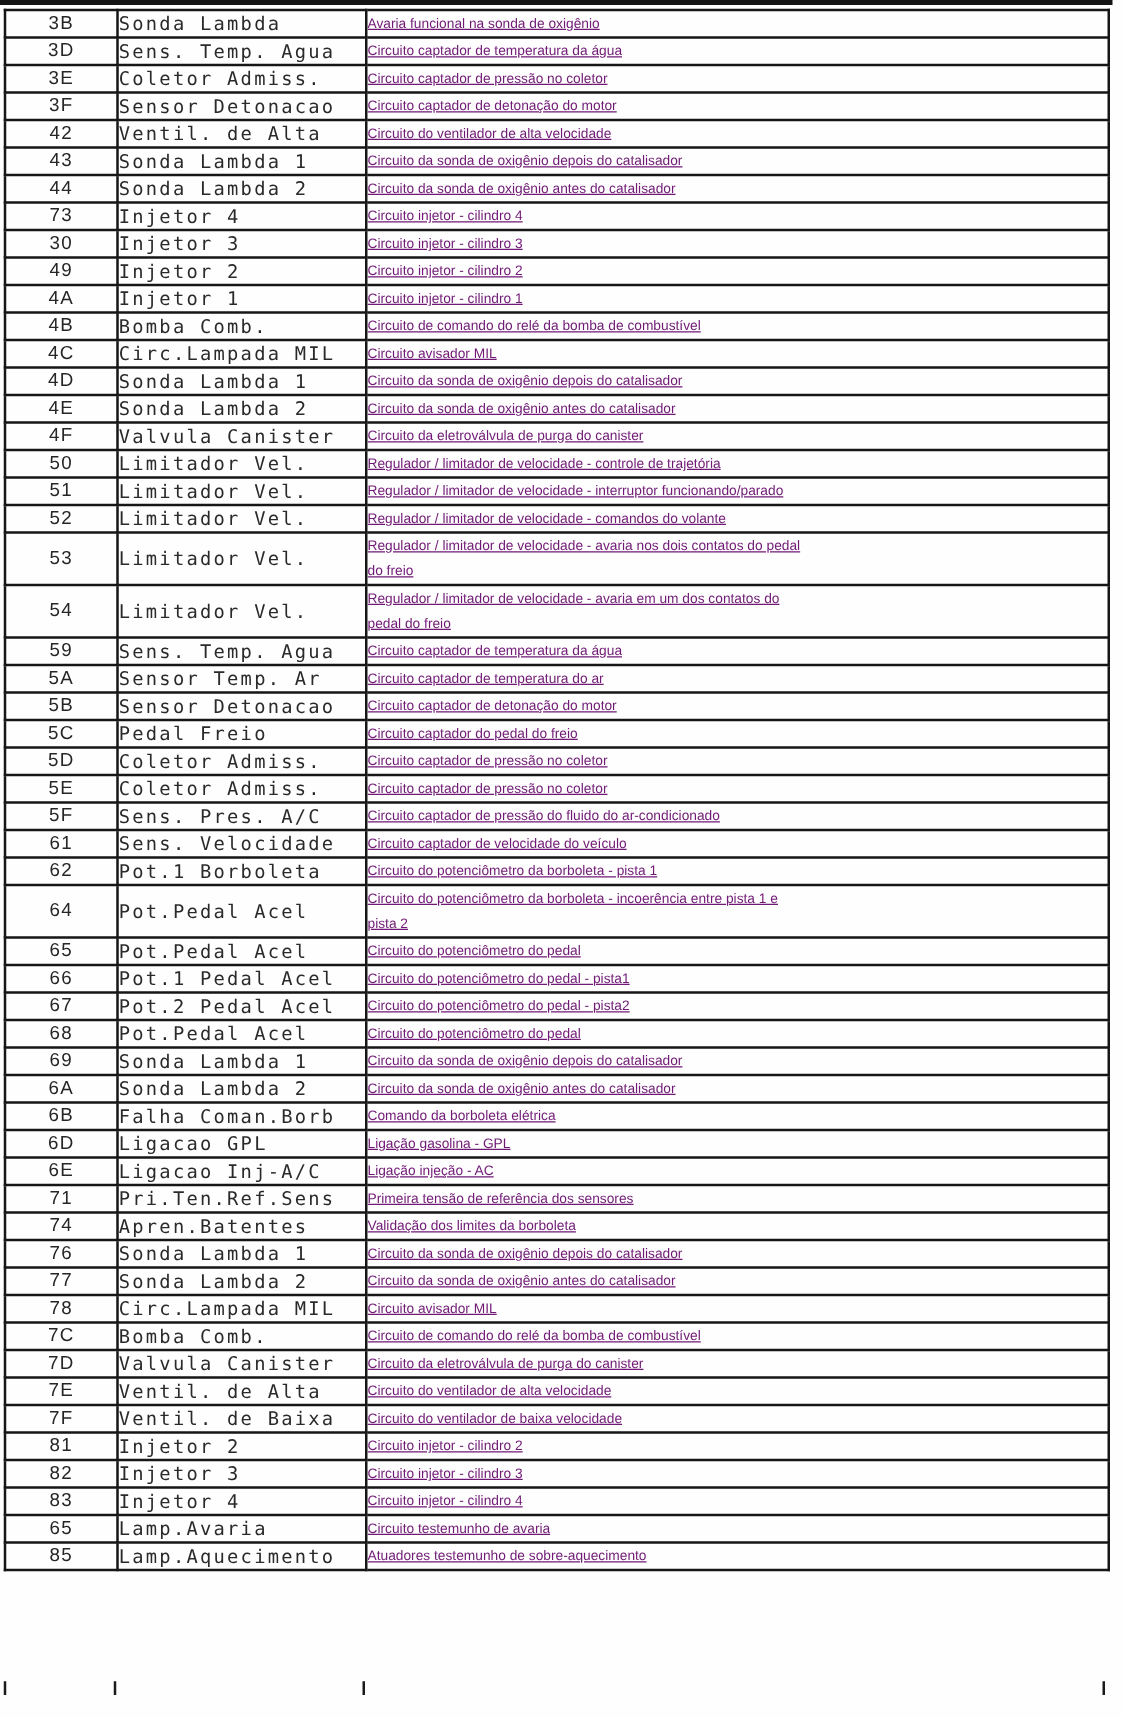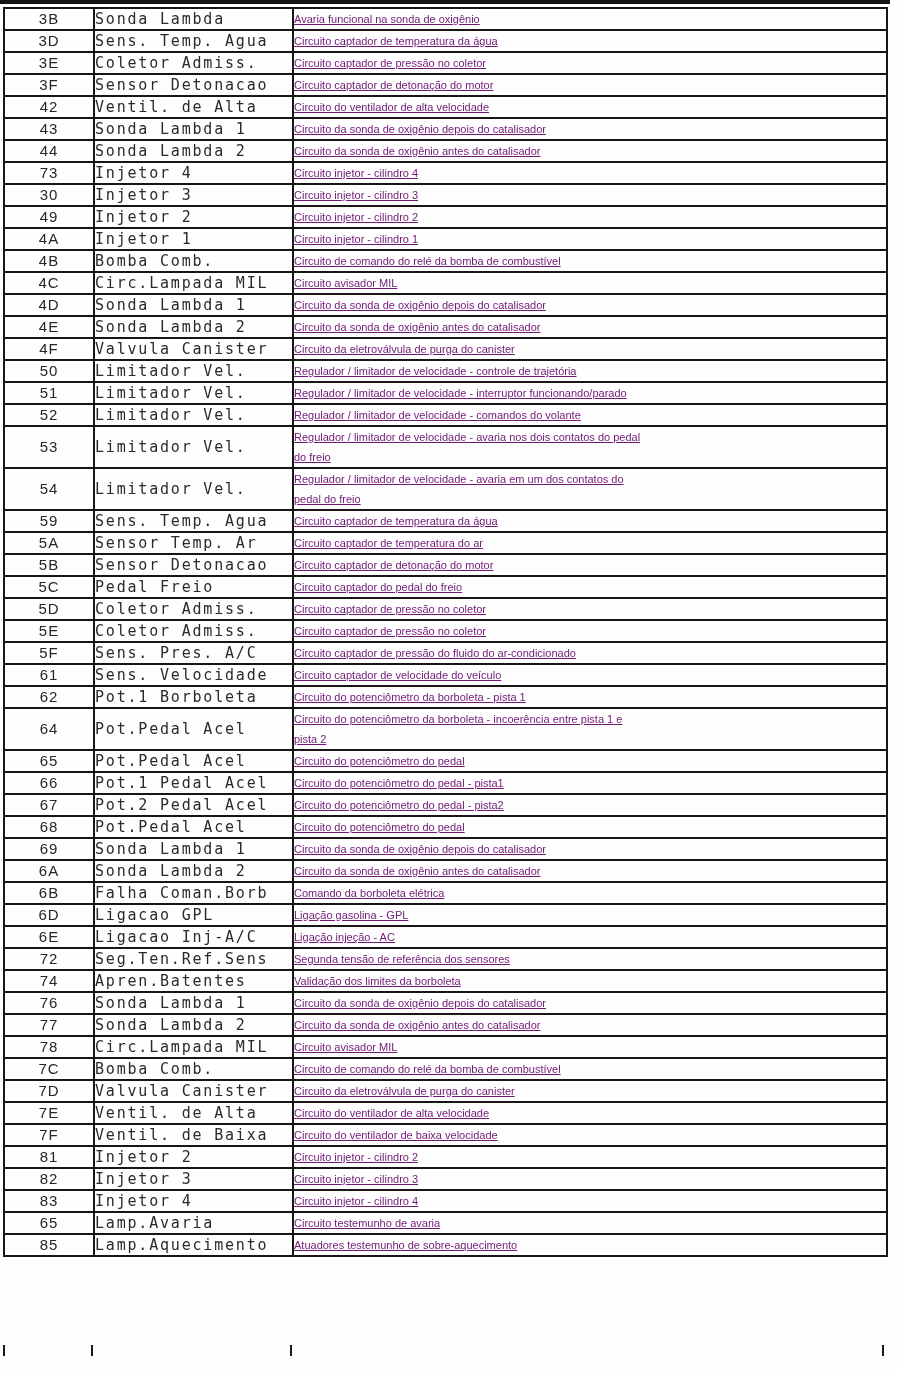--- a/index.html
+++ b/index.html
@@ -286,23 +286,23 @@
     <td class="code-cell">6D</td>
     <td class="name-cell">Ligacao GPL</td>
     <td class="desc-cell">Ligação gasolina - GPL</td>
   </tr>
         <tr>
     <td class="code-cell">6E</td>
     <td class="name-cell">Ligacao Inj-A/C</td>
     <td class="desc-cell">Ligação injeção - AC</td>
   </tr>
         <tr>
-    <td class="code-cell">72</td>
-    <td class="name-cell">Seg.Ten.Ref.Sens</td>
-    <td class="desc-cell">Segunda tensão de referência dos sensores</td>
+    <td class="code-cell">71</td>
+    <td class="name-cell">Pri.Ten.Ref.Sens</td>
+    <td class="desc-cell">Primeira tensão de referência dos sensores</td>
   </tr>
         <tr>
     <td class="code-cell">74</td>
     <td class="name-cell">Apren.Batentes</td>
     <td class="desc-cell">Validação dos limites da borboleta</td>
   </tr>
         <tr>
     <td class="code-cell">76</td>
     <td class="name-cell">Sonda Lambda 1</td>
     <td class="desc-cell">Circuito da sonda de oxigênio depois do catalisador</td>

